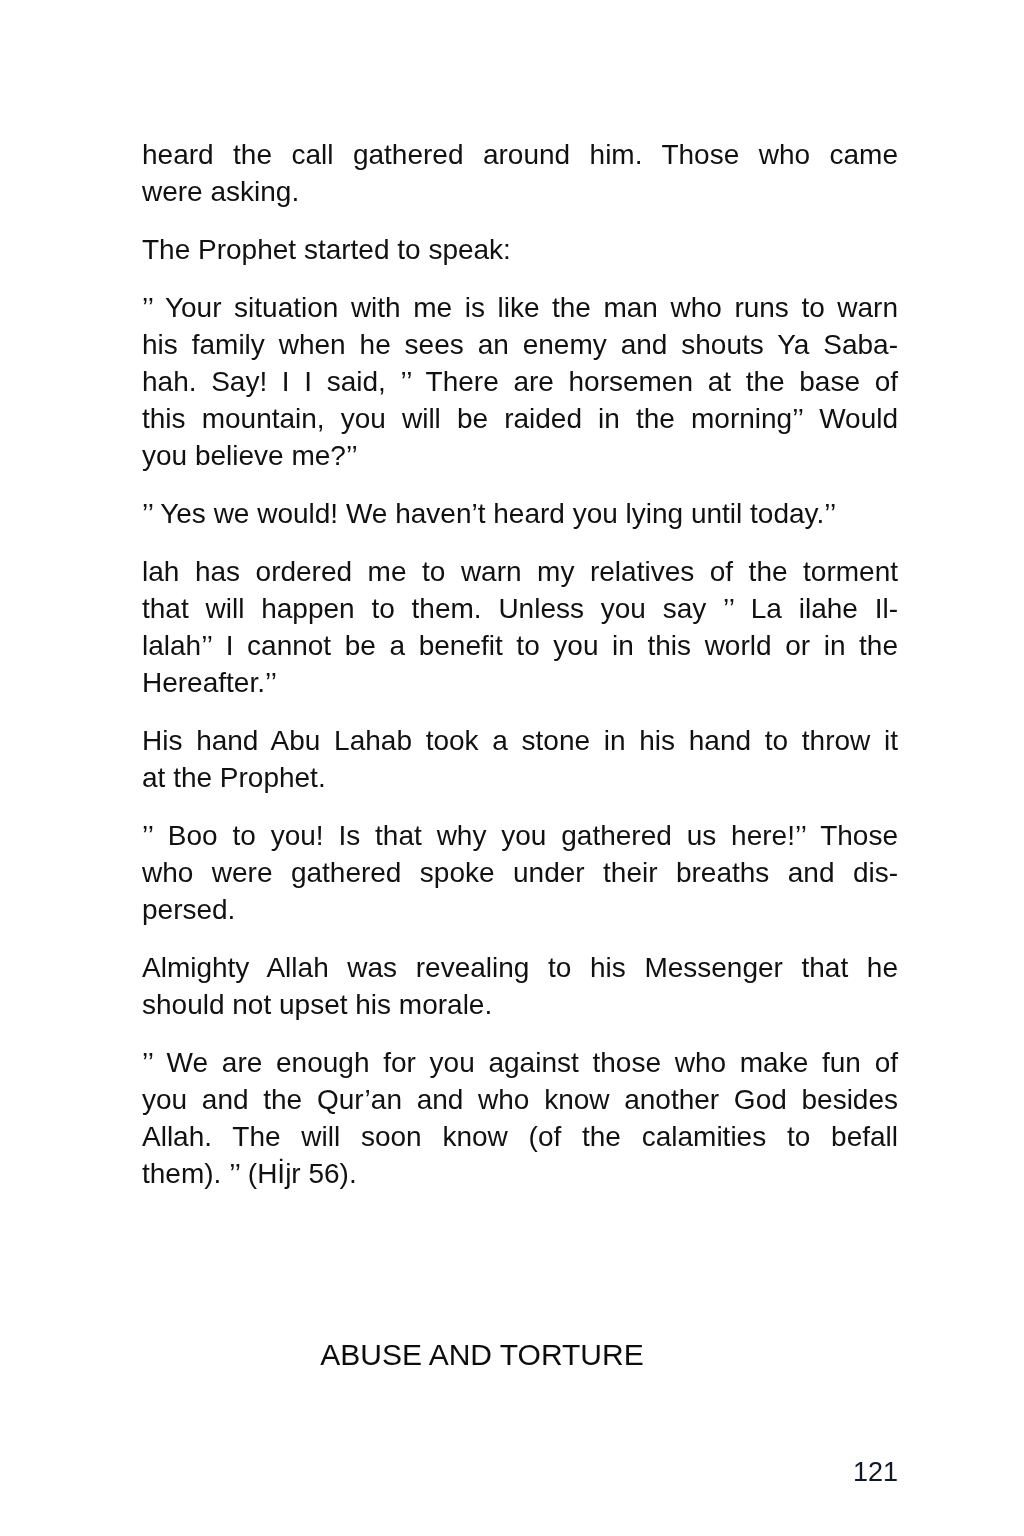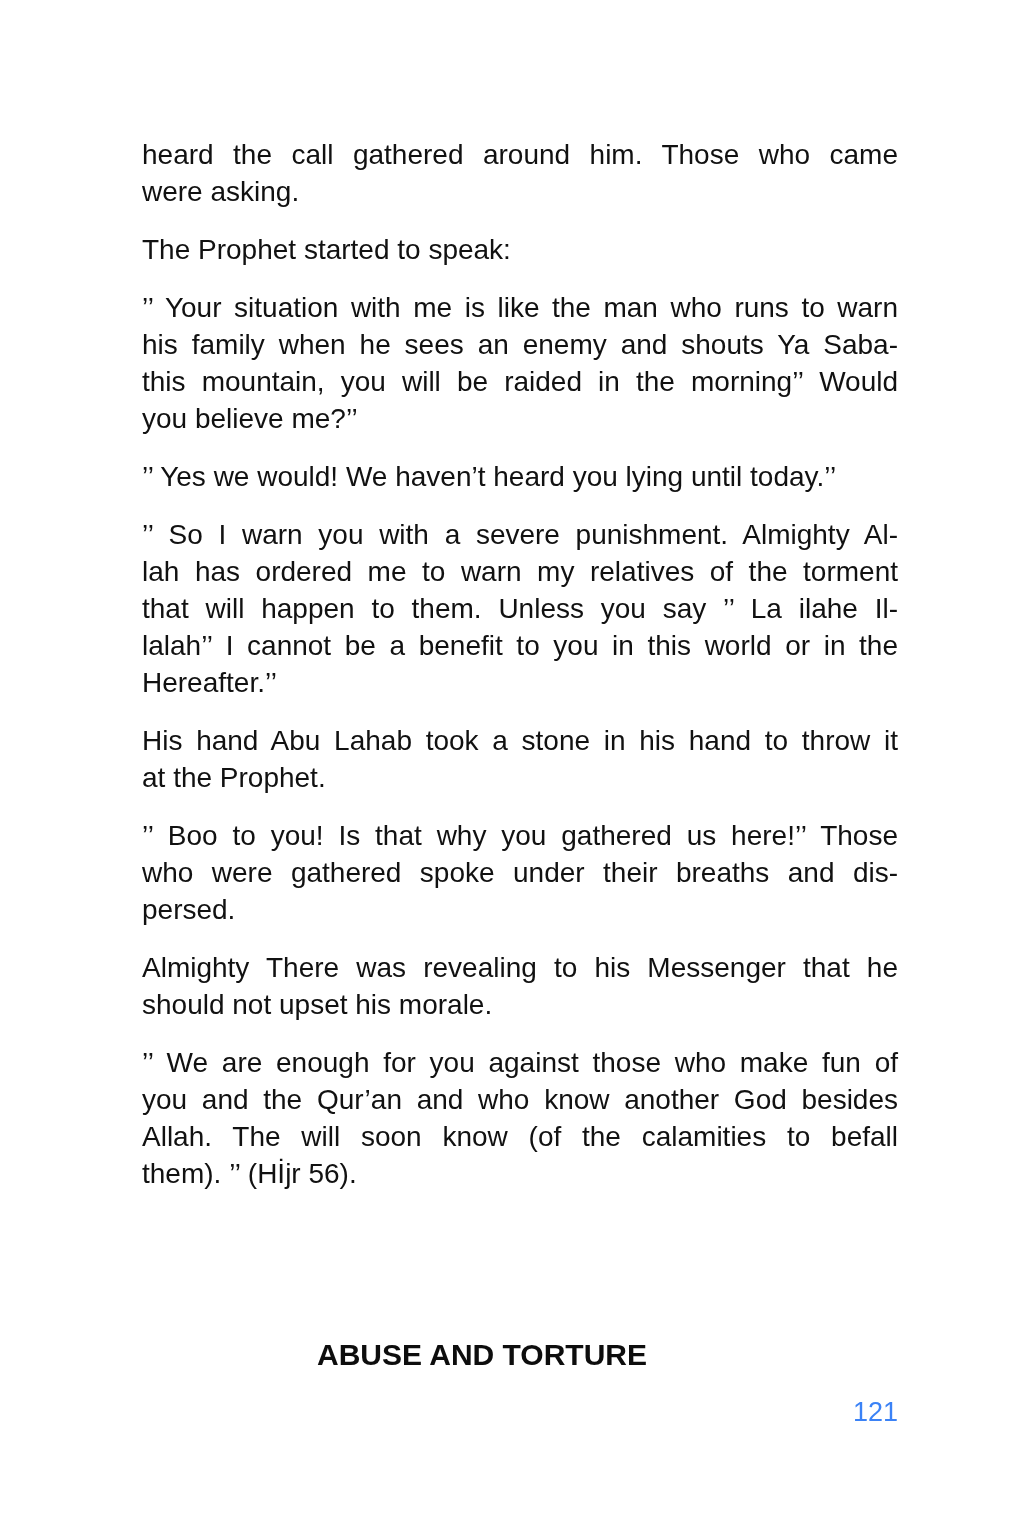--- a/index.html
+++ b/index.html
@@ -37,73 +37,73 @@
     text-align: center;
     text-align-last: left;
   }
   .section-heading {
     position: absolute;
     left: 104px;
     top: 1336px;
     width: 756px;
     text-align: center;
     font-size: 30px;
-    font-weight: bold;
+    font-weight: normal;
     line-height: 38px;
     color: #0d0d0d;
   }
   .page-number {
     position: absolute;
     right: 126px;
-    top: 1396px;
+    top: 1456px;
     font-size: 27px;
     line-height: 32px;
     text-align: right;
-    color: #3b82f6;
+    color: #0f172a;
   }
 </style>
 </head>
 <body>
 
 <div class="page">
   <div class="text-column" id="text-column">
       <div class="paragraph">
         <div class="line">heard the call gathered around him. Those who came</div>
         <div class="line last">were asking.</div>
       </div>
       <div class="paragraph">
         <div class="line last">The Prophet started to speak:</div>
       </div>
       <div class="paragraph">
         <div class="line">’’ Your situation with me is like the man who runs to warn</div>
         <div class="line">his family when he sees an enemy and shouts Ya Saba-</div>
+        <div class="line">hah. Say! I I said, ’’ There are horsemen at the base of</div>
         <div class="line">this mountain, you will be raided in the morning’’ Would</div>
         <div class="line last">you believe me?’’</div>
       </div>
       <div class="paragraph">
         <div class="line last">’’ Yes we would! We haven’t heard you lying until today.’’</div>
       </div>
       <div class="paragraph">
-        <div class="line">’’ So I warn you with a severe punishment. Almighty Al-</div>
         <div class="line">lah has ordered me to warn my relatives of the torment</div>
         <div class="line">that will happen to them. Unless you say ’’ La ilahe Il-</div>
         <div class="line">lalah’’ I cannot be a benefit to you in this world or in the</div>
         <div class="line last">Hereafter.’’</div>
       </div>
       <div class="paragraph">
         <div class="line">His hand Abu Lahab took a stone in his hand to throw it</div>
         <div class="line last">at the Prophet.</div>
       </div>
       <div class="paragraph">
         <div class="line">’’ Boo to you! Is that why you gathered us here!’’ Those</div>
         <div class="line">who were gathered spoke under their breaths and dis-</div>
         <div class="line last">persed.</div>
       </div>
       <div class="paragraph">
-        <div class="line">Almighty There was revealing to his Messenger that he</div>
+        <div class="line">Almighty Allah was revealing to his Messenger that he</div>
         <div class="line last">should not upset his morale.</div>
       </div>
       <div class="paragraph">
         <div class="line">’’ We are enough for you against those who make fun of</div>
         <div class="line">you and the Qur’an and who know another God besides</div>
         <div class="line">Allah. The will soon know (of the calamities to befall</div>
         <div class="line last">them). ’’ (Hİjr 56).</div>
       </div>
     </div>
   <div class="section-heading">ABUSE AND TORTURE</div>

